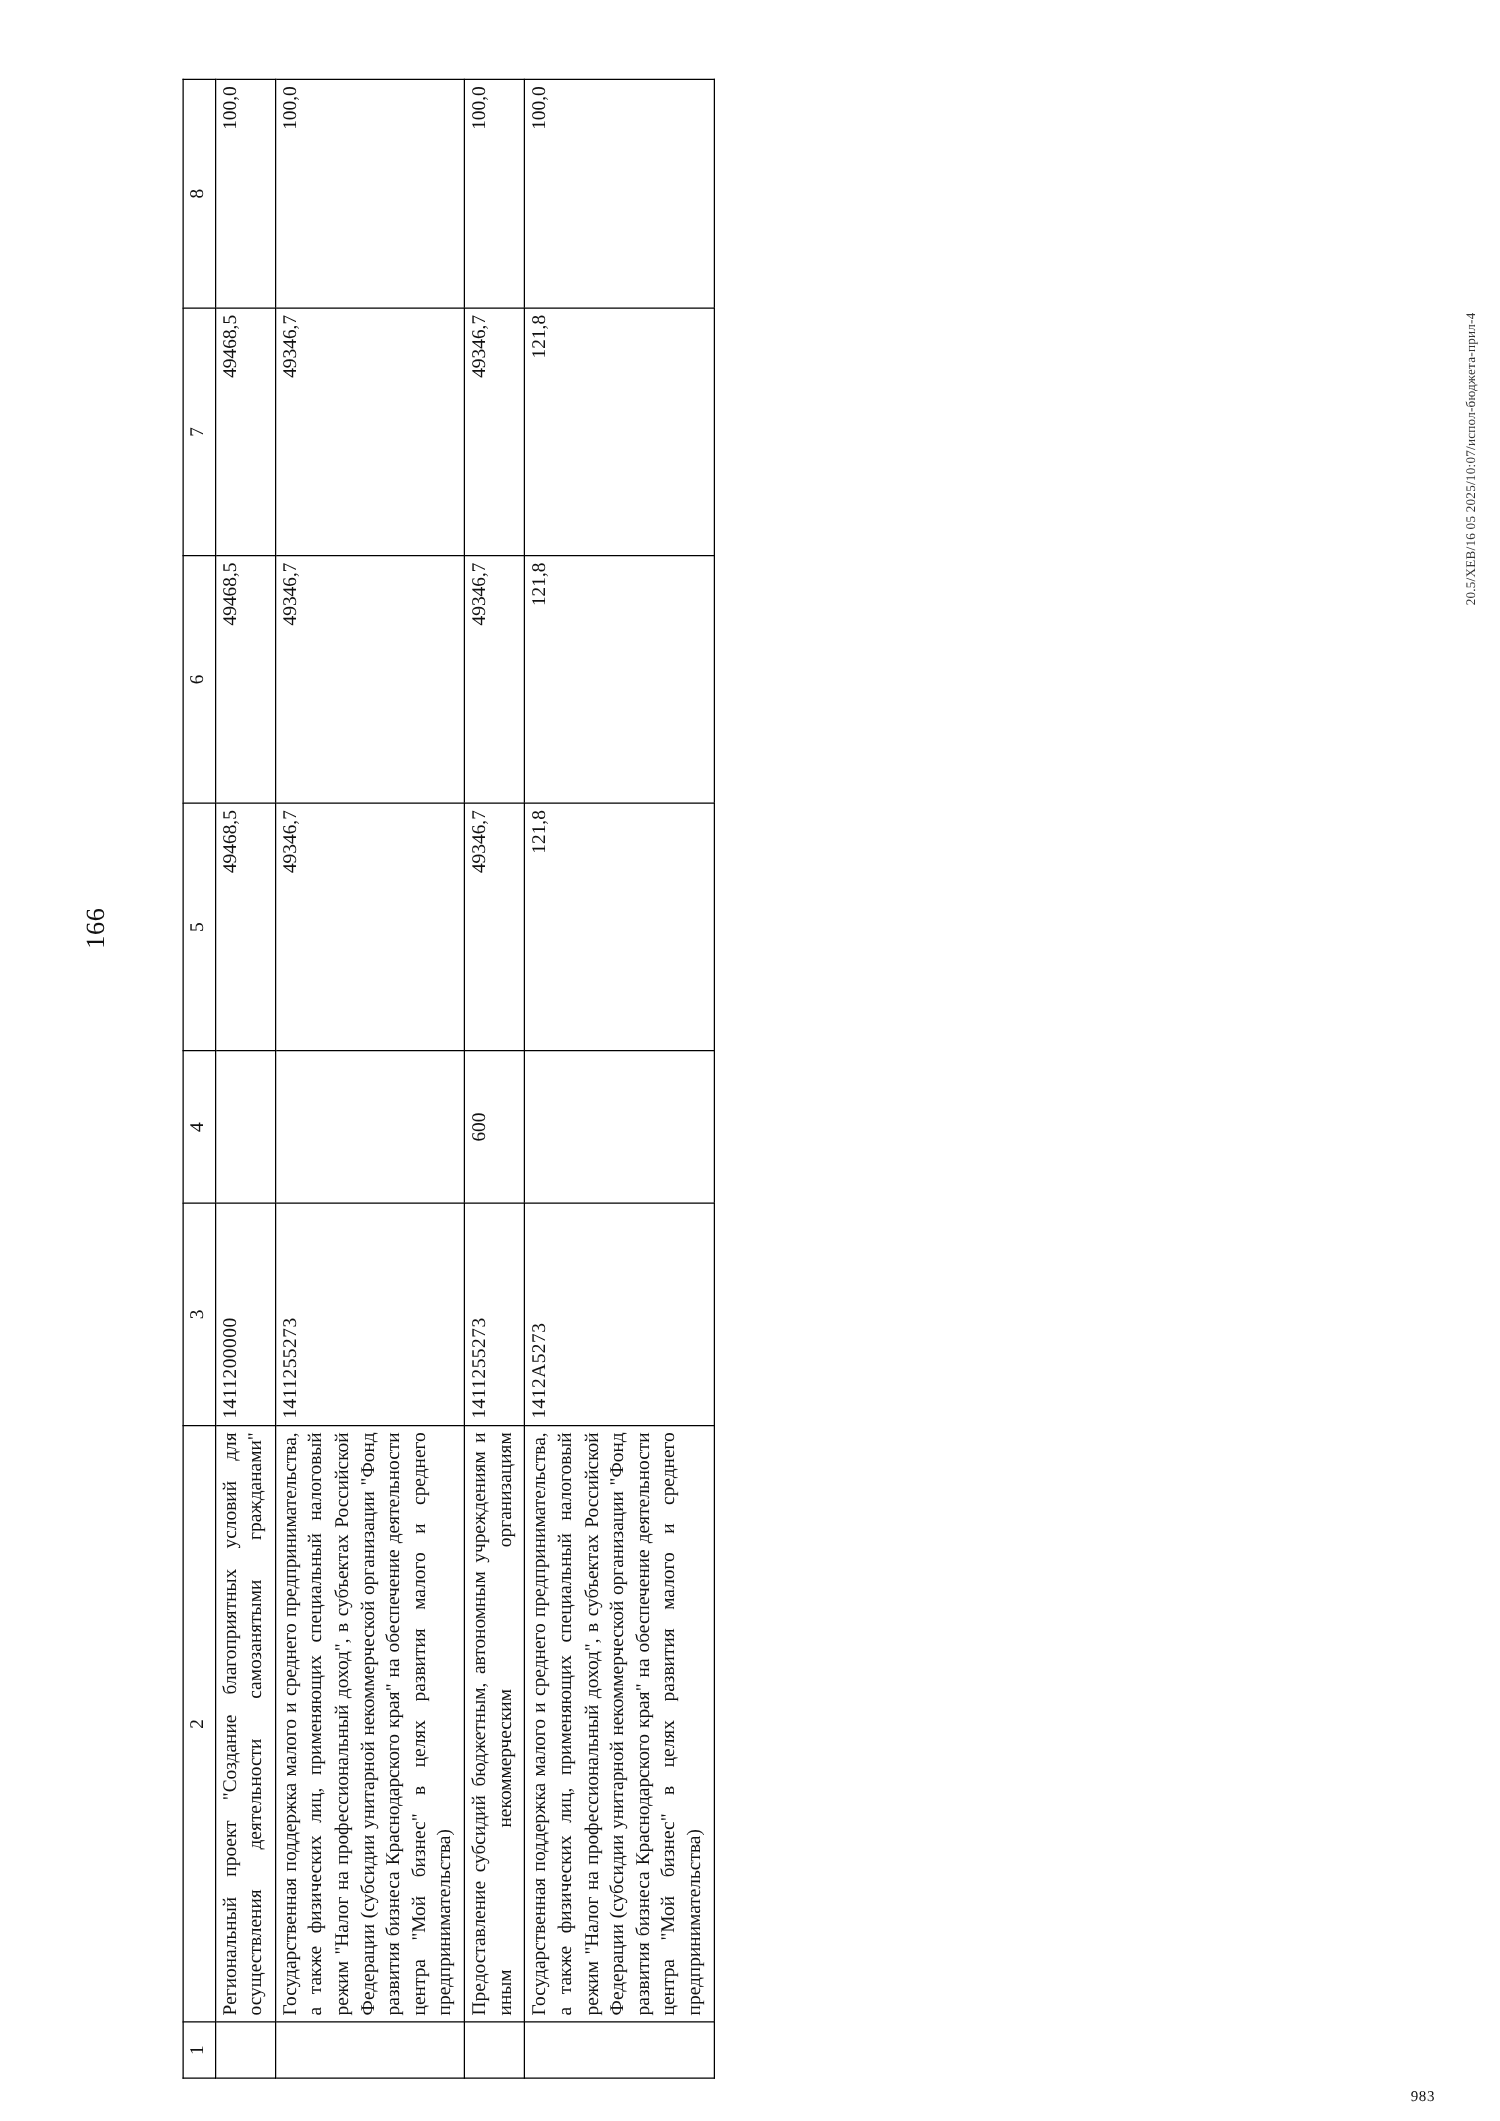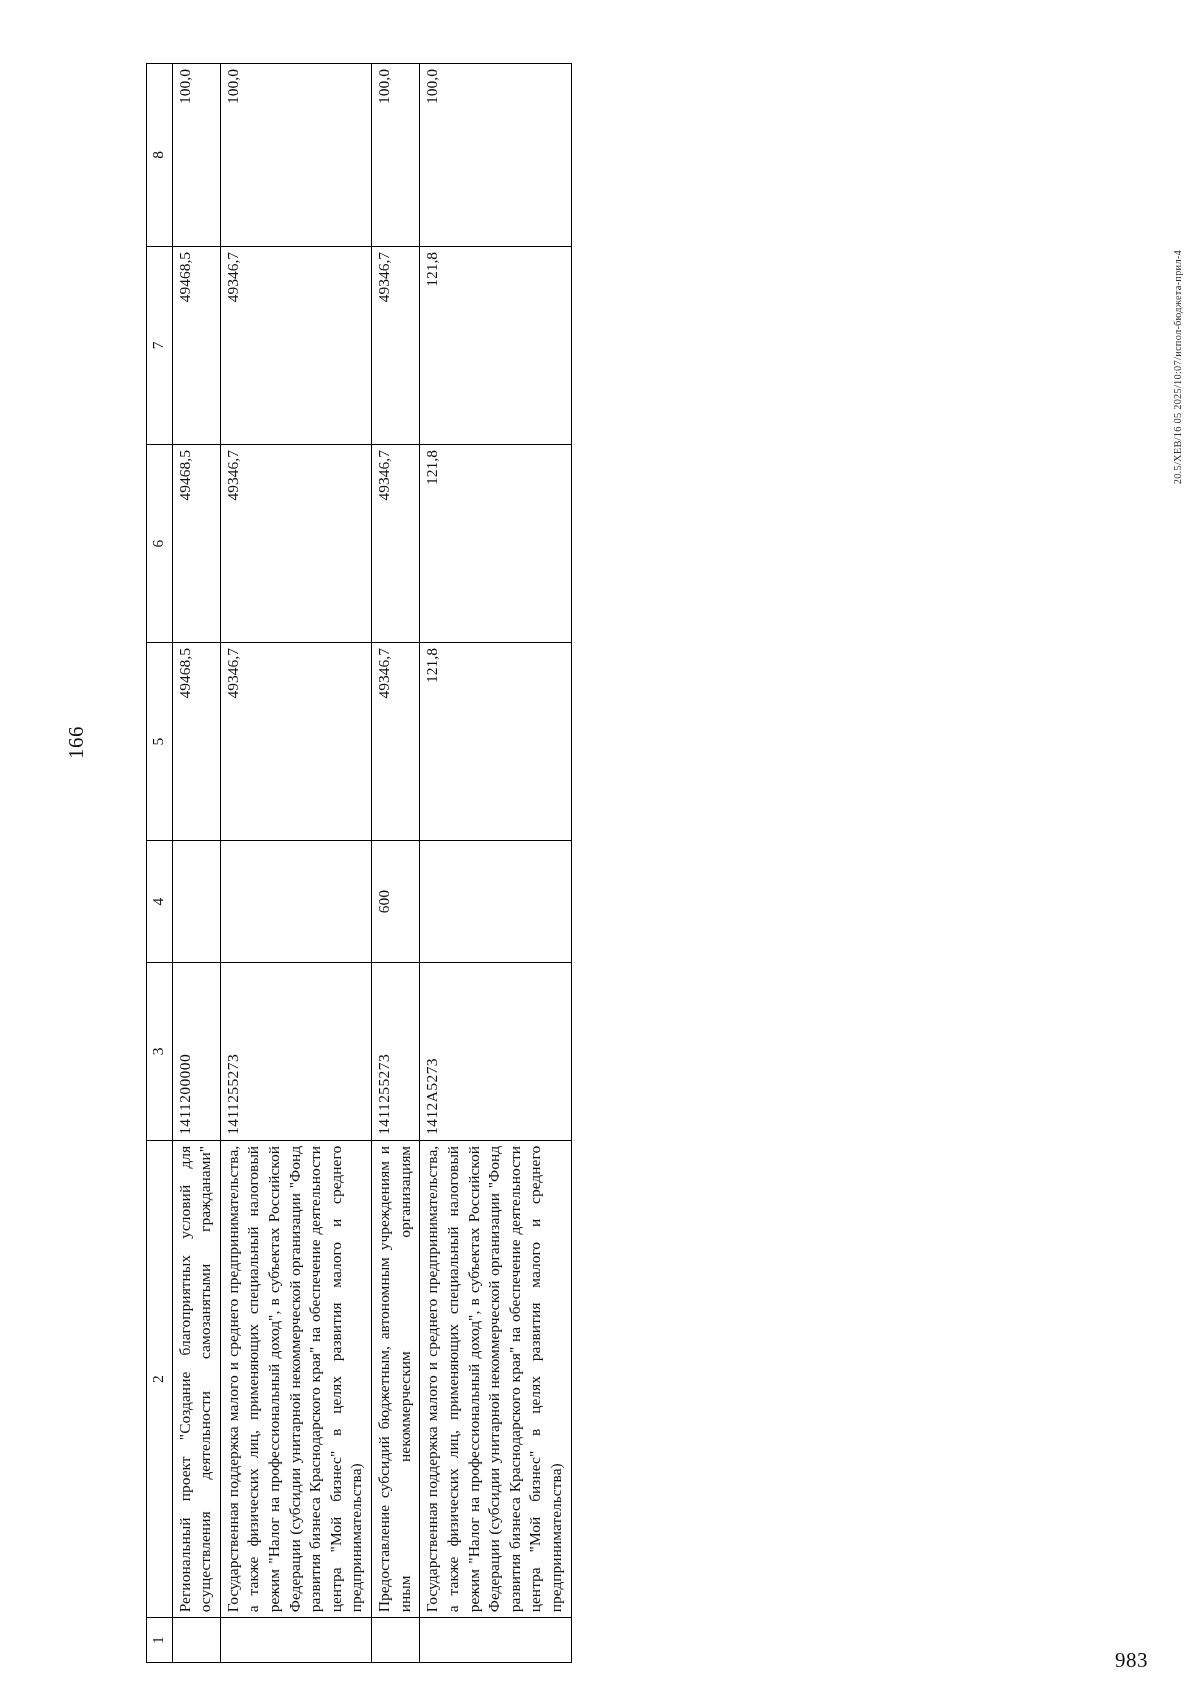--- a/index.html
+++ b/index.html
@@ -28,22 +28,22 @@
     top: 730px;
     font-size: 21px;
     transform: rotate(-90deg);
     transform-origin: center center;
     letter-spacing: 0.5px;
   }
 
   .bottom-number {
     position: absolute;
     right: 52px;
-    bottom: 24px;
-    font-size: 21px;
+    bottom: 12px;
+    font-size: 12px;
     letter-spacing: 0.5px;
   }
 
   .footer-stamp {
     position: absolute;
     right: 28px;
     top: 250px;
     font-size: 10.5px;
     transform: rotate(-90deg);
     transform-origin: right top;

